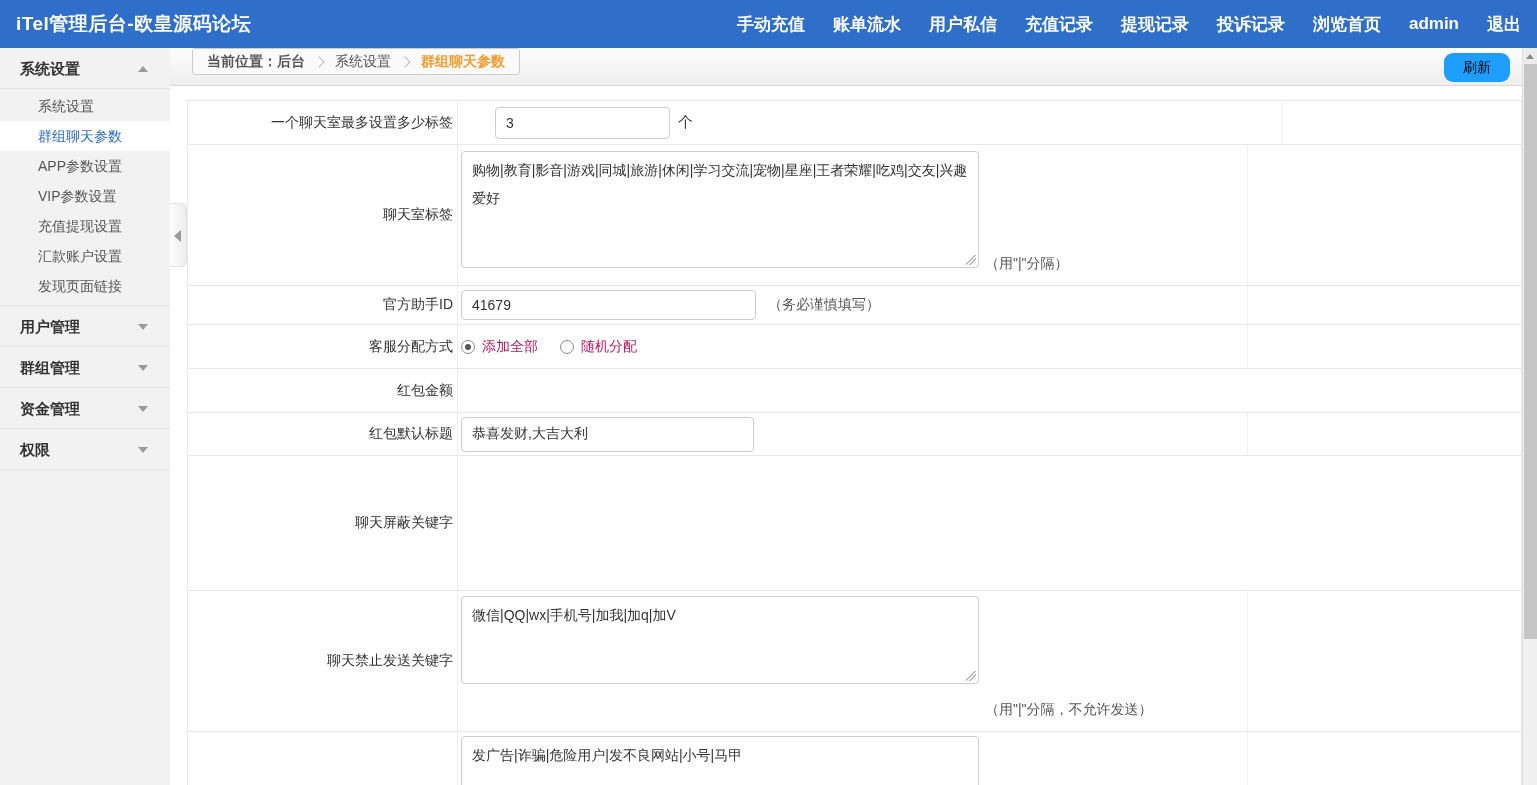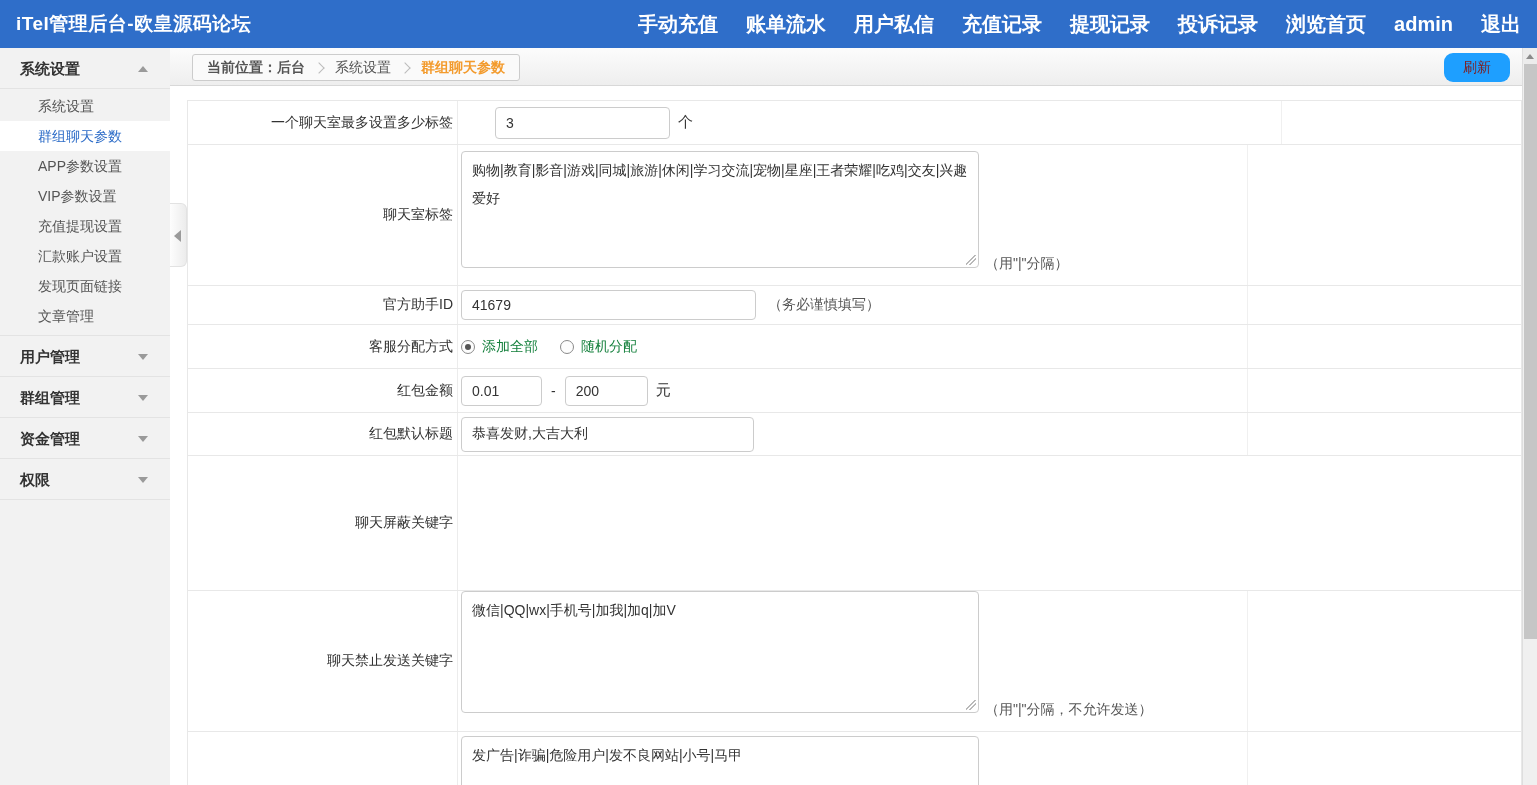--- a/index.html
+++ b/index.html
@@ -4,44 +4,44 @@
 <style>
   * { margin:0; padding:0; box-sizing:border-box; }
   html,body { width:1537px; height:785px; }
   body { font-family:"Liberation Sans","DejaVu Sans",sans-serif; background:#fff; }
   #app { position:relative; width:1537px; height:785px; overflow:hidden; background:#fff; }
 
   
   .navbar { position:absolute; left:0; top:0; width:1537px; height:48px; background:#2f6ec9; display:flex; align-items:center; justify-content:space-between; }
   .navbar-title { color:#fff; font-size:19px; font-weight:bold; padding-left:16px; letter-spacing:0.5px; }
   .navbar-menu { display:flex; align-items:center; padding-right:16px; }
-  .navbar-menu span { color:#fff; font-size:20px; font-weight:bold; margin-left:28px; cursor:pointer; white-space:nowrap; }
+  .navbar-menu span { color:#fff; font-size:17px; font-weight:bold; margin-left:28px; cursor:pointer; white-space:nowrap; }
 
   
   .sidebar { position:absolute; left:0; top:48px; width:170px; height:737px; background:#f2f2f2; }
   .side-header { height:41px; line-height:41px; padding-left:20px; font-size:15px; font-weight:bold; color:#333; border-bottom:1px solid #e3e3e3; position:relative; cursor:pointer; }
   .side-header .caret { position:absolute; right:22px; top:18px; width:0; height:0; }
   .caret-up   { border-left:5px solid transparent; border-right:5px solid transparent; border-bottom:6px solid #9a9a9a; }
   .caret-down { border-left:5px solid transparent; border-right:5px solid transparent; border-top:6px solid #9a9a9a; }
   .side-items { padding:2px 0 4px 0; border-bottom:1px solid #e3e3e3; }
   .side-item { height:30px; line-height:30px; padding-left:38px; font-size:14px; color:#555; cursor:pointer; }
   .side-item.active { background:#fff; color:#2e6dc8; }
 
   
   .collapse-handle { position:absolute; left:170px; top:203px; width:17px; height:64px; background:linear-gradient(to right,#fdfdfd,#ececec); border:1px solid #e2e2e2; border-left:none; border-radius:0 6px 6px 0; cursor:pointer; }
   .collapse-handle .tri { position:absolute; left:4px; top:26px; width:0; height:0; border-top:6px solid transparent; border-bottom:6px solid transparent; border-right:7px solid #9a9a9a; }
 
   
   .crumb-strip { position:absolute; left:170px; top:48px; width:1352px; height:38px; background:linear-gradient(#fcfcfc,#eeeeee); border-bottom:1px solid #d8d8d8; }
-  .crumb-box { position:absolute; left:22px; top:6px; height:27px; display:flex; align-items:center; padding:0 14px; background:#fafafa; border:1px solid #ccc; border-radius:3px; }
+  .crumb-box { position:absolute; left:22px; top:0; height:27px; display:flex; align-items:center; padding:0 14px; background:#fafafa; border:1px solid #ccc; border-radius:3px; }
   .crumb-box .loc { font-size:14px; font-weight:bold; color:#555; }
   .crumb-box .crumb { font-size:14px; color:#555; cursor:pointer; }
   .crumb-box .crumb.active { color:#f39b2d; font-weight:bold; }
   .crumb-sep { width:8px; height:8px; border-top:1px solid #bbb; border-right:1px solid #bbb; transform:rotate(45deg); margin:0 12px 0 10px; }
-  .refresh-btn { position:absolute; right:12px; top:5px; width:66px; height:29px; background:#1e9fff; color:#7f1d1d; font-size:14px; border:none; border-radius:9px; cursor:pointer; font-family:inherit; }
+  .refresh-btn { position:absolute; right:12px; top:5px; width:66px; height:29px; background:#1e9fff; color:#000000; font-size:14px; border:none; border-radius:9px; cursor:pointer; font-family:inherit; }
 
   
   .form-table { position:absolute; left:187px; top:100px; width:1335px; border:1px solid #e8e8e8; border-bottom:none; background:#fff; }
   .frow { display:flex; border-bottom:1px solid #e8e8e8; }
   .fcell-label { width:270px; border-right:1px solid #ececec; display:flex; align-items:center; justify-content:flex-end; padding-right:4px; font-size:14px; color:#333; }
   .fcell-field { width:790px; border-right:1px solid #f0f0f0; position:relative; display:flex; align-items:center; padding-left:3px; }
   .fcell-field.top { align-items:flex-start; }
   .fcell-spacer { flex:1; }
 
   input[type=text] { height:32px; border:1px solid #ccc; border-radius:4px; padding:0 10px; font-size:14px; color:#333; font-family:inherit; background:#fff; }
@@ -51,29 +51,29 @@
   .suffix { font-size:15px; color:#333; margin-left:8px; }
   .dash { font-size:14px; color:#333; margin:0 9px; }
   .hint-inline { font-size:14px; color:#555; margin-left:12px; }
   .hint-bottom { position:absolute; left:527px; bottom:12px; font-size:14px; color:#555; white-space:nowrap; }
 
   
   .radio-group { display:flex; align-items:center; }
   .radio-opt { display:flex; align-items:center; margin-right:22px; cursor:pointer; }
   .radio-circle { width:14px; height:14px; border:1px solid #8a8a8a; border-radius:50%; background:#fdfdfd; margin-right:7px; position:relative; }
   .radio-circle.sel::after { content:""; position:absolute; left:3px; top:3px; width:6px; height:6px; border-radius:50%; background:#555; }
-  .radio-opt span.rlabel { font-size:14px; color:#15803d; }
+  .radio-opt span.rlabel { font-size:14px; color:#be185d; }
 
   
   .r1 { height:44px;gap:34px; } .r2 { height:141px; } .r3 { height:39px; } .r4 { height:44px; }
   .r5 { height:44px; } .r6 { height:43px; } .r7 { height:135px; } .r8 { height:141px; } .r9 { height:120px; }
   .ta { width:518px; }
   .r2 textarea { height:117px; margin-top:6px; }
   .r7 textarea { height:119px; margin-top:3px; }
-  .r8 textarea { height:122px; }
+  .r8 textarea { height:88px; margin-top:5px; }
   .r9 textarea { height:110px; margin-top:4px; }
 
   
   .scrollbar { position:absolute; right:0; top:48px; width:15px; height:737px; background:#f0f0f0; border-left:1px solid #dedede; }
   .sb-up { position:absolute; top:0; left:0; width:15px; height:16px; background:#ececec; cursor:pointer; }
   .sb-up::after { content:""; position:absolute; left:3px; top:6px; width:0; height:0; border-left:4px solid transparent; border-right:4px solid transparent; border-bottom:5px solid #8a8a8a; }
   .sb-thumb { position:absolute; top:16px; left:1px; width:13px; height:575px; background:#c6c6c6; cursor:pointer; }
 </style>
 </head>
 <body>
@@ -101,21 +101,20 @@
       <span class="caret caret-up"></span>
     </div>
     <div class="side-items">
       <div class="side-item">系统设置</div>
       <div class="side-item active">群组聊天参数</div>
       <div class="side-item">APP参数设置</div>
       <div class="side-item">VIP参数设置</div>
       <div class="side-item">充值提现设置</div>
       <div class="side-item">汇款账户设置</div>
       <div class="side-item">发现页面链接</div>
-      <div class="side-item">文章管理</div>
     </div>
     <div class="side-header">
       <span>用户管理</span>
       <span class="caret caret-down"></span>
     </div>
     <div class="side-header">
       <span>群组管理</span>
       <span class="caret caret-down"></span>
     </div>
     <div class="side-header">
@@ -184,26 +183,20 @@
             <span class="radio-circle"></span>
             <span class="rlabel">随机分配</span>
           </div>
         </div>
       </div>
       <div class="fcell-spacer"></div>
     </div>
 
     <div class="frow r5">
       <div class="fcell-label">红包金额</div>
-      <div class="fcell-field">
-        <input type="text" style="width: 81px; height: 30px;" value="0.01">
-        <span class="dash">-</span>
-        <input type="text" style="width: 83px; height: 30px;" value="200">
-        <span class="suffix">元</span>
-      </div>
       <div class="fcell-spacer"></div>
     </div>
 
     <div class="frow r6">
       <div class="fcell-label">红包默认标题</div>
       <div class="fcell-field">
         <input type="text" style="width: 293px; height: 35px;" value="恭喜发财,大吉大利">
       </div>
       <div class="fcell-spacer"></div>
     </div>

